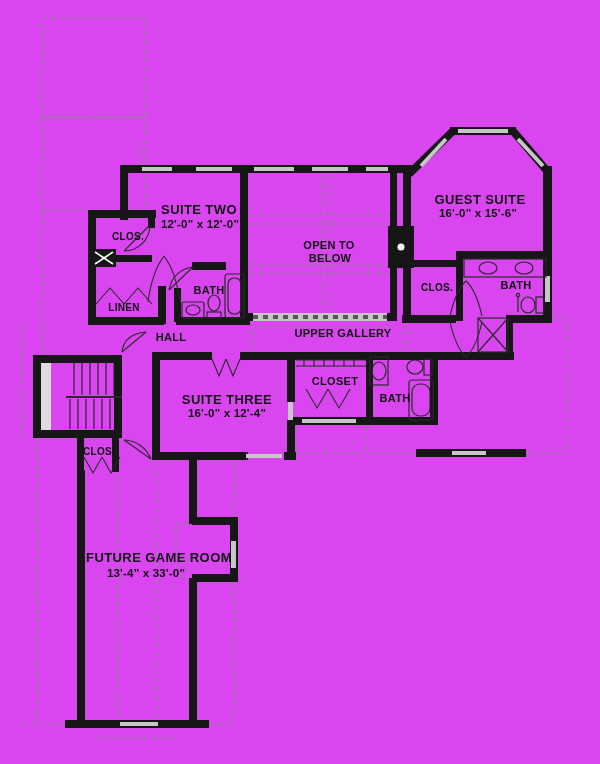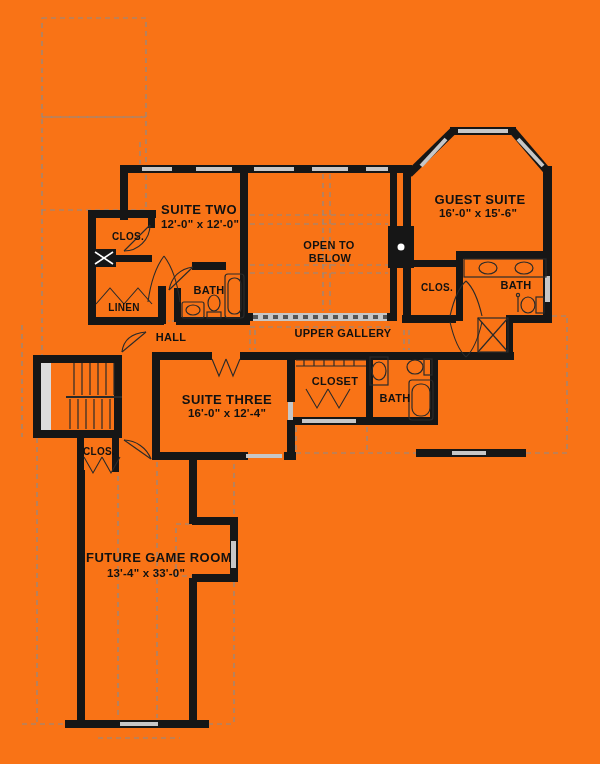--- a/index.html
+++ b/index.html
@@ -1,16 +1,16 @@
 <!DOCTYPE html>
 <html><head>
 <meta charset="utf-8">
 <style>
   html,body{margin:0;padding:0;background:#ffffff;}
-  .page{position:relative;width:600px;height:764px;background:#f97316;overflow:hidden;}
+  .page{position:relative;width:600px;height:764px;background:#d946ef;overflow:hidden;}
   svg{display:block;}
   text{font-family:"Liberation Sans","DejaVu Sans",sans-serif;font-weight:bold;fill:#111;}
   .room-name{font-size:13px;letter-spacing:.4px;}
   .room-dims{font-size:11.5px;letter-spacing:.2px;}
   .small-label{font-size:10px;letter-spacing:.3px;}
   .mid-label{font-size:11px;letter-spacing:.3px;}
 </style>
 </head>
 <body>
 

